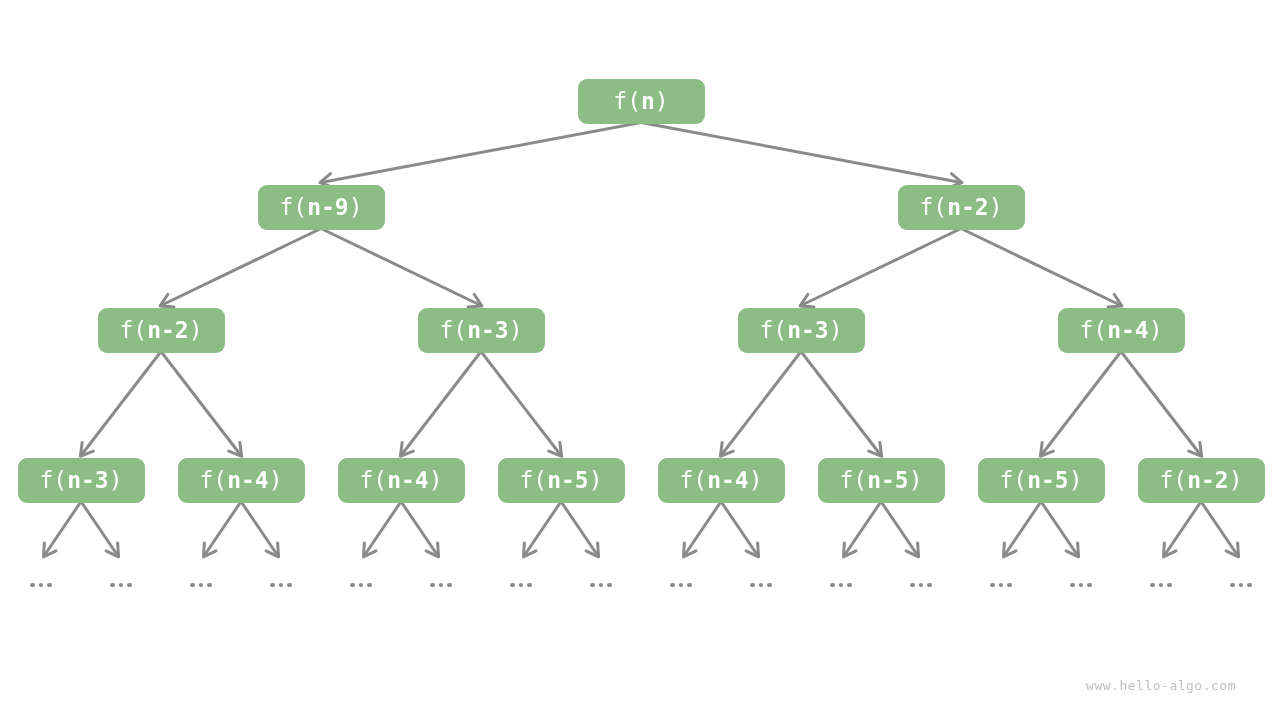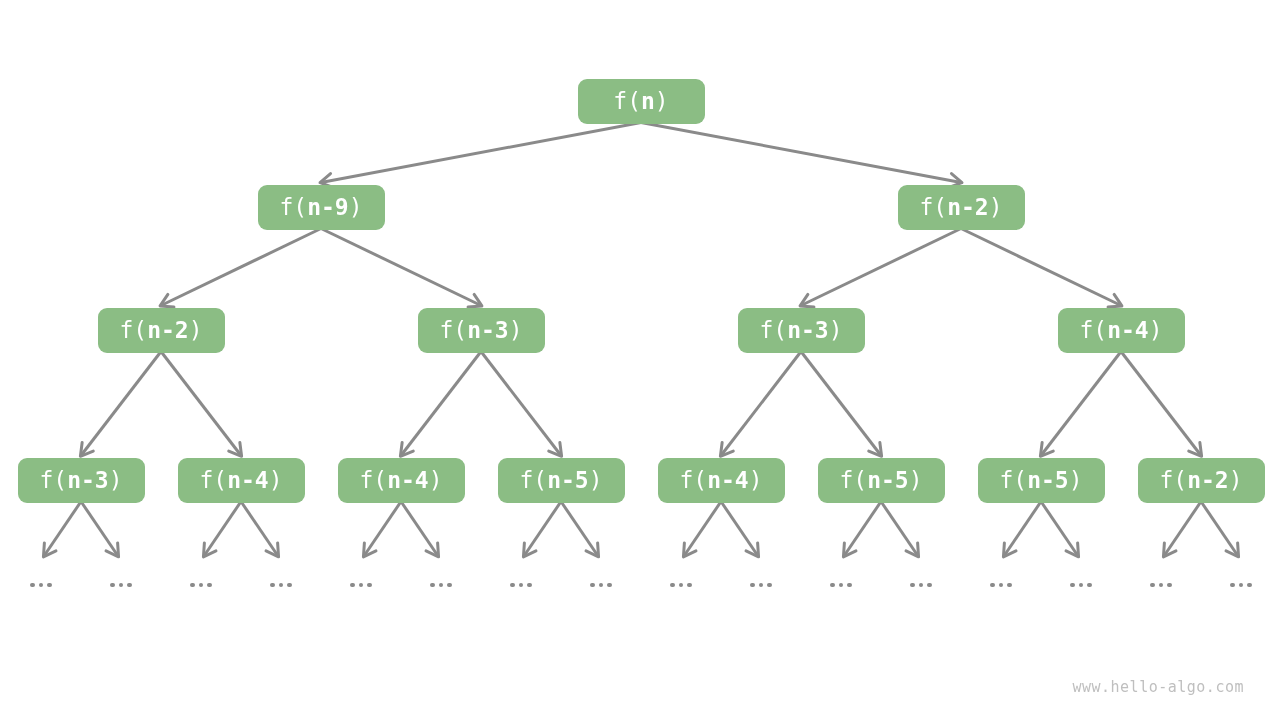--- a/index.html
+++ b/index.html
@@ -16,22 +16,22 @@
     position:absolute;width:127px;height:45px;box-sizing:border-box;
     background:var(--node-fill,#8bbd84);border-radius:9px;
     color:var(--node-text,#ffffff);
     display:flex;align-items:center;justify-content:center;
     font-size:23px;line-height:1;letter-spacing:0;white-space:pre;
   }
   .node b{font-weight:bold;}
   .dots{position:absolute;display:flex;gap:4px;align-items:center;height:5px;}
   .dot{width:4.6px;height:4.6px;border-radius:50%;background:var(--arrow,#8a8a8a);}
   #watermark{
-    position:absolute;right:36px;top:678px;
-    font-size:15px;color:var(--wm,#bfbfbf);letter-spacing:0.5px;
+    position:absolute;right:44px;top:678px;
+    font-size:13px;color:var(--wm,#bfbfbf);letter-spacing:0.5px;
   }
 </style>
 </head>
 <body>
 
 <div id="canvas" style="--bg: #ffffff; --node-fill: #8bbd84; --node-text: #ffffff; --arrow: #8a8a8a; --wm: #bfbfbf;">
   <svg id="edges" width="1280" height="720" viewBox="0 0 1280 720">
     <defs>
       <marker id="arrowhead" markerUnits="userSpaceOnUse" markerWidth="22" markerHeight="22" viewBox="0 0 22 22" refX="15" refY="11" orient="auto">
         <path d="M4,4 L16,11 L4,18"></path>

